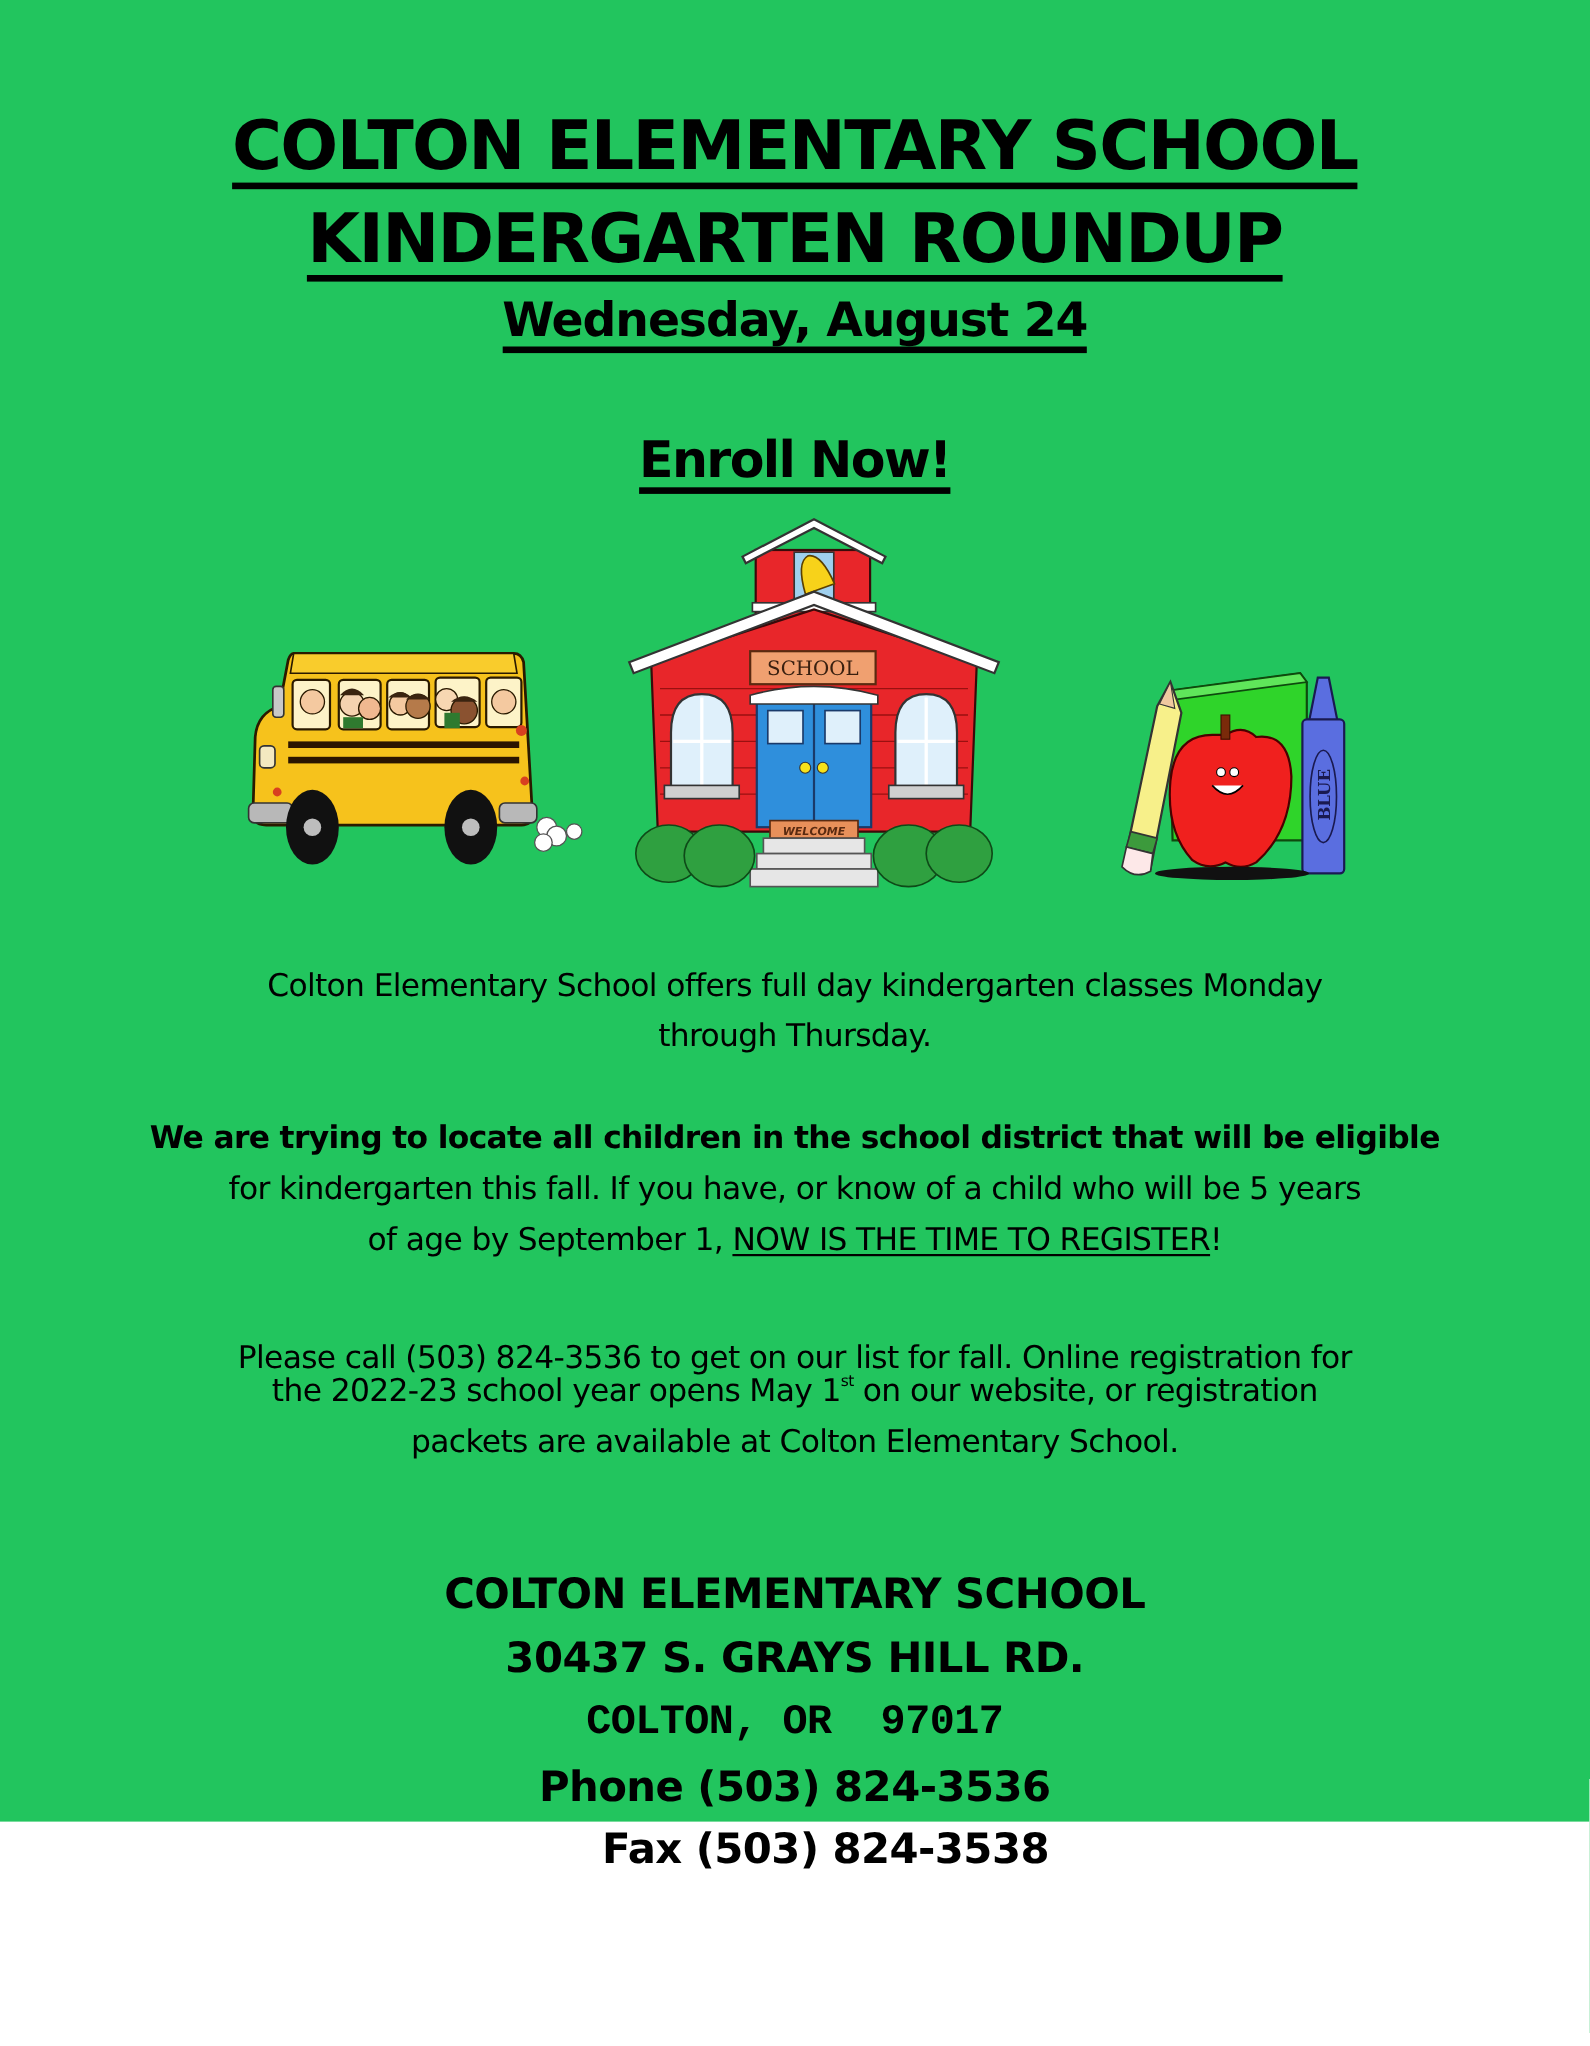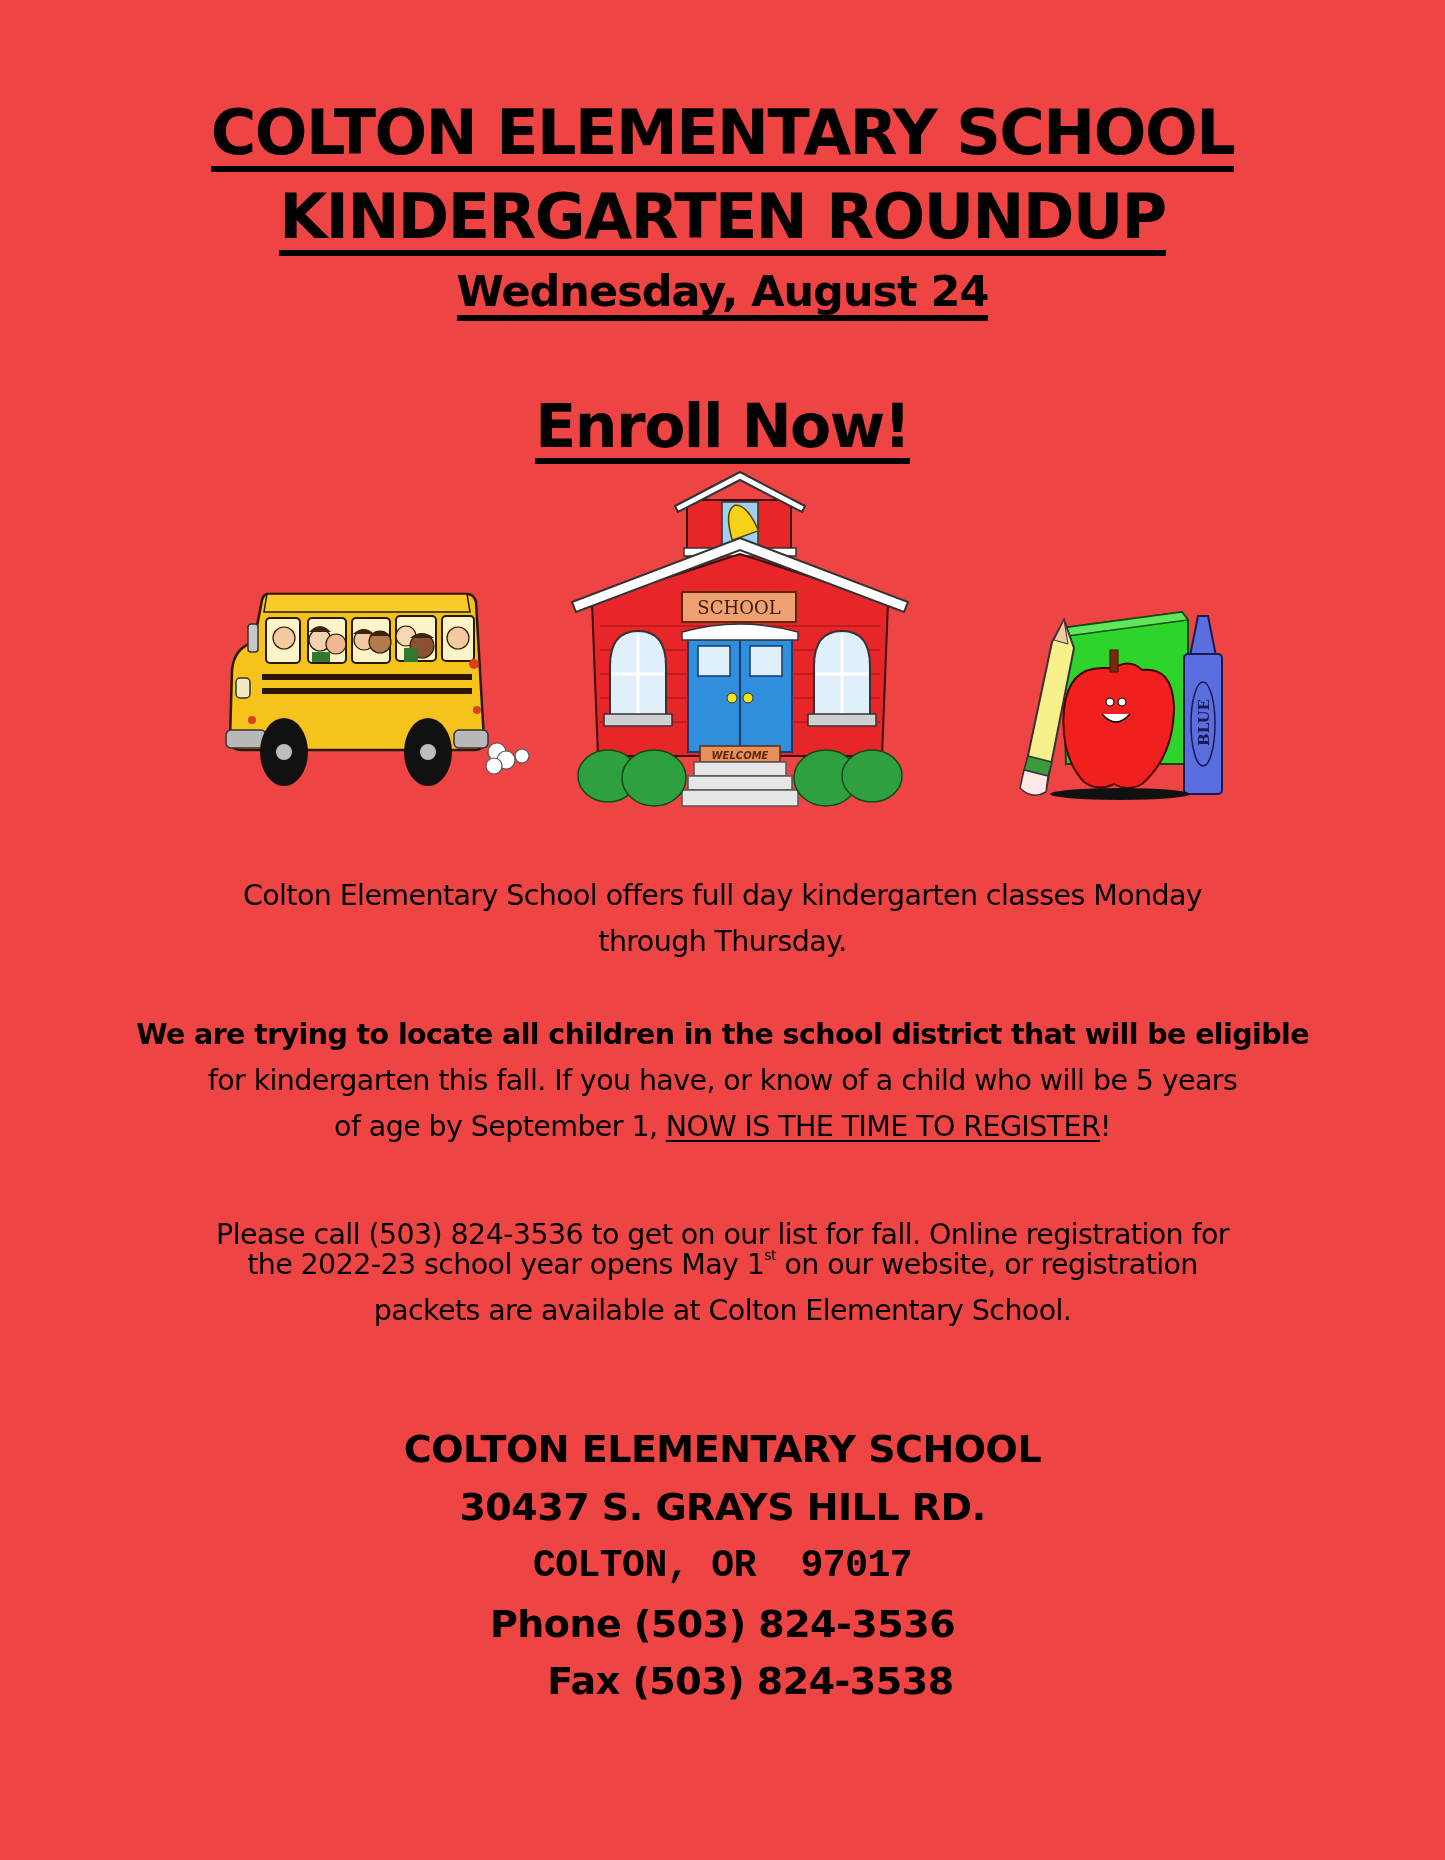--- a/index.html
+++ b/index.html
@@ -1,23 +1,23 @@
 <!DOCTYPE html>
 <html><head>
 <meta charset="utf-8">
 <style>
   html, body { margin: 0; padding: 0; background: #ffffff; }
   body { width: 1445px; height: 1860px; position: relative; overflow: hidden;
          font-family: "DejaVu Sans", sans-serif; color: #000; }
-  .flyer { position: absolute; left: 0; top: 0; width: 1445px; height: 1860px; background: #ef4444; }
+  .flyer { position: absolute; left: 0; top: 0; width: 1445px; height: 1656px; background: #22c55e; }
   .hline { position: absolute; left: 0; width: 1445px; text-align: center; white-space: nowrap; }
   .hline span { display: inline-block; border-bottom: 6px solid #000; line-height: 1; padding-bottom: 2px; }
   .h-title { font-weight: bold; font-size: 62px; letter-spacing: -1.5px; }
   .h-date  { font-weight: bold; font-size: 43px; letter-spacing: -1px; }
-  .h-enroll { font-weight: bold; font-size: 60px; letter-spacing: -1.5px; }
+  .h-enroll { font-weight: bold; font-size: 46px; letter-spacing: -1.5px; }
   .body-line { position: absolute; left: 0; width: 1445px; text-align: center; white-space: nowrap;
                font-size: 28.5px; letter-spacing: -0.6px; line-height: 1; }
   .u { text-decoration: underline; text-decoration-thickness: 2px; text-underline-offset: 4px; }
   sup { font-size: 14px; vertical-align: 14px; line-height: 0; }
   .addr-line { position: absolute; left: 0; width: 1445px; text-align: center; white-space: nowrap;
                font-weight: bold; font-size: 38px; letter-spacing: -0.5px; line-height: 1; }
   .art { position: absolute; }
 </style>
 </head>
 <body>

